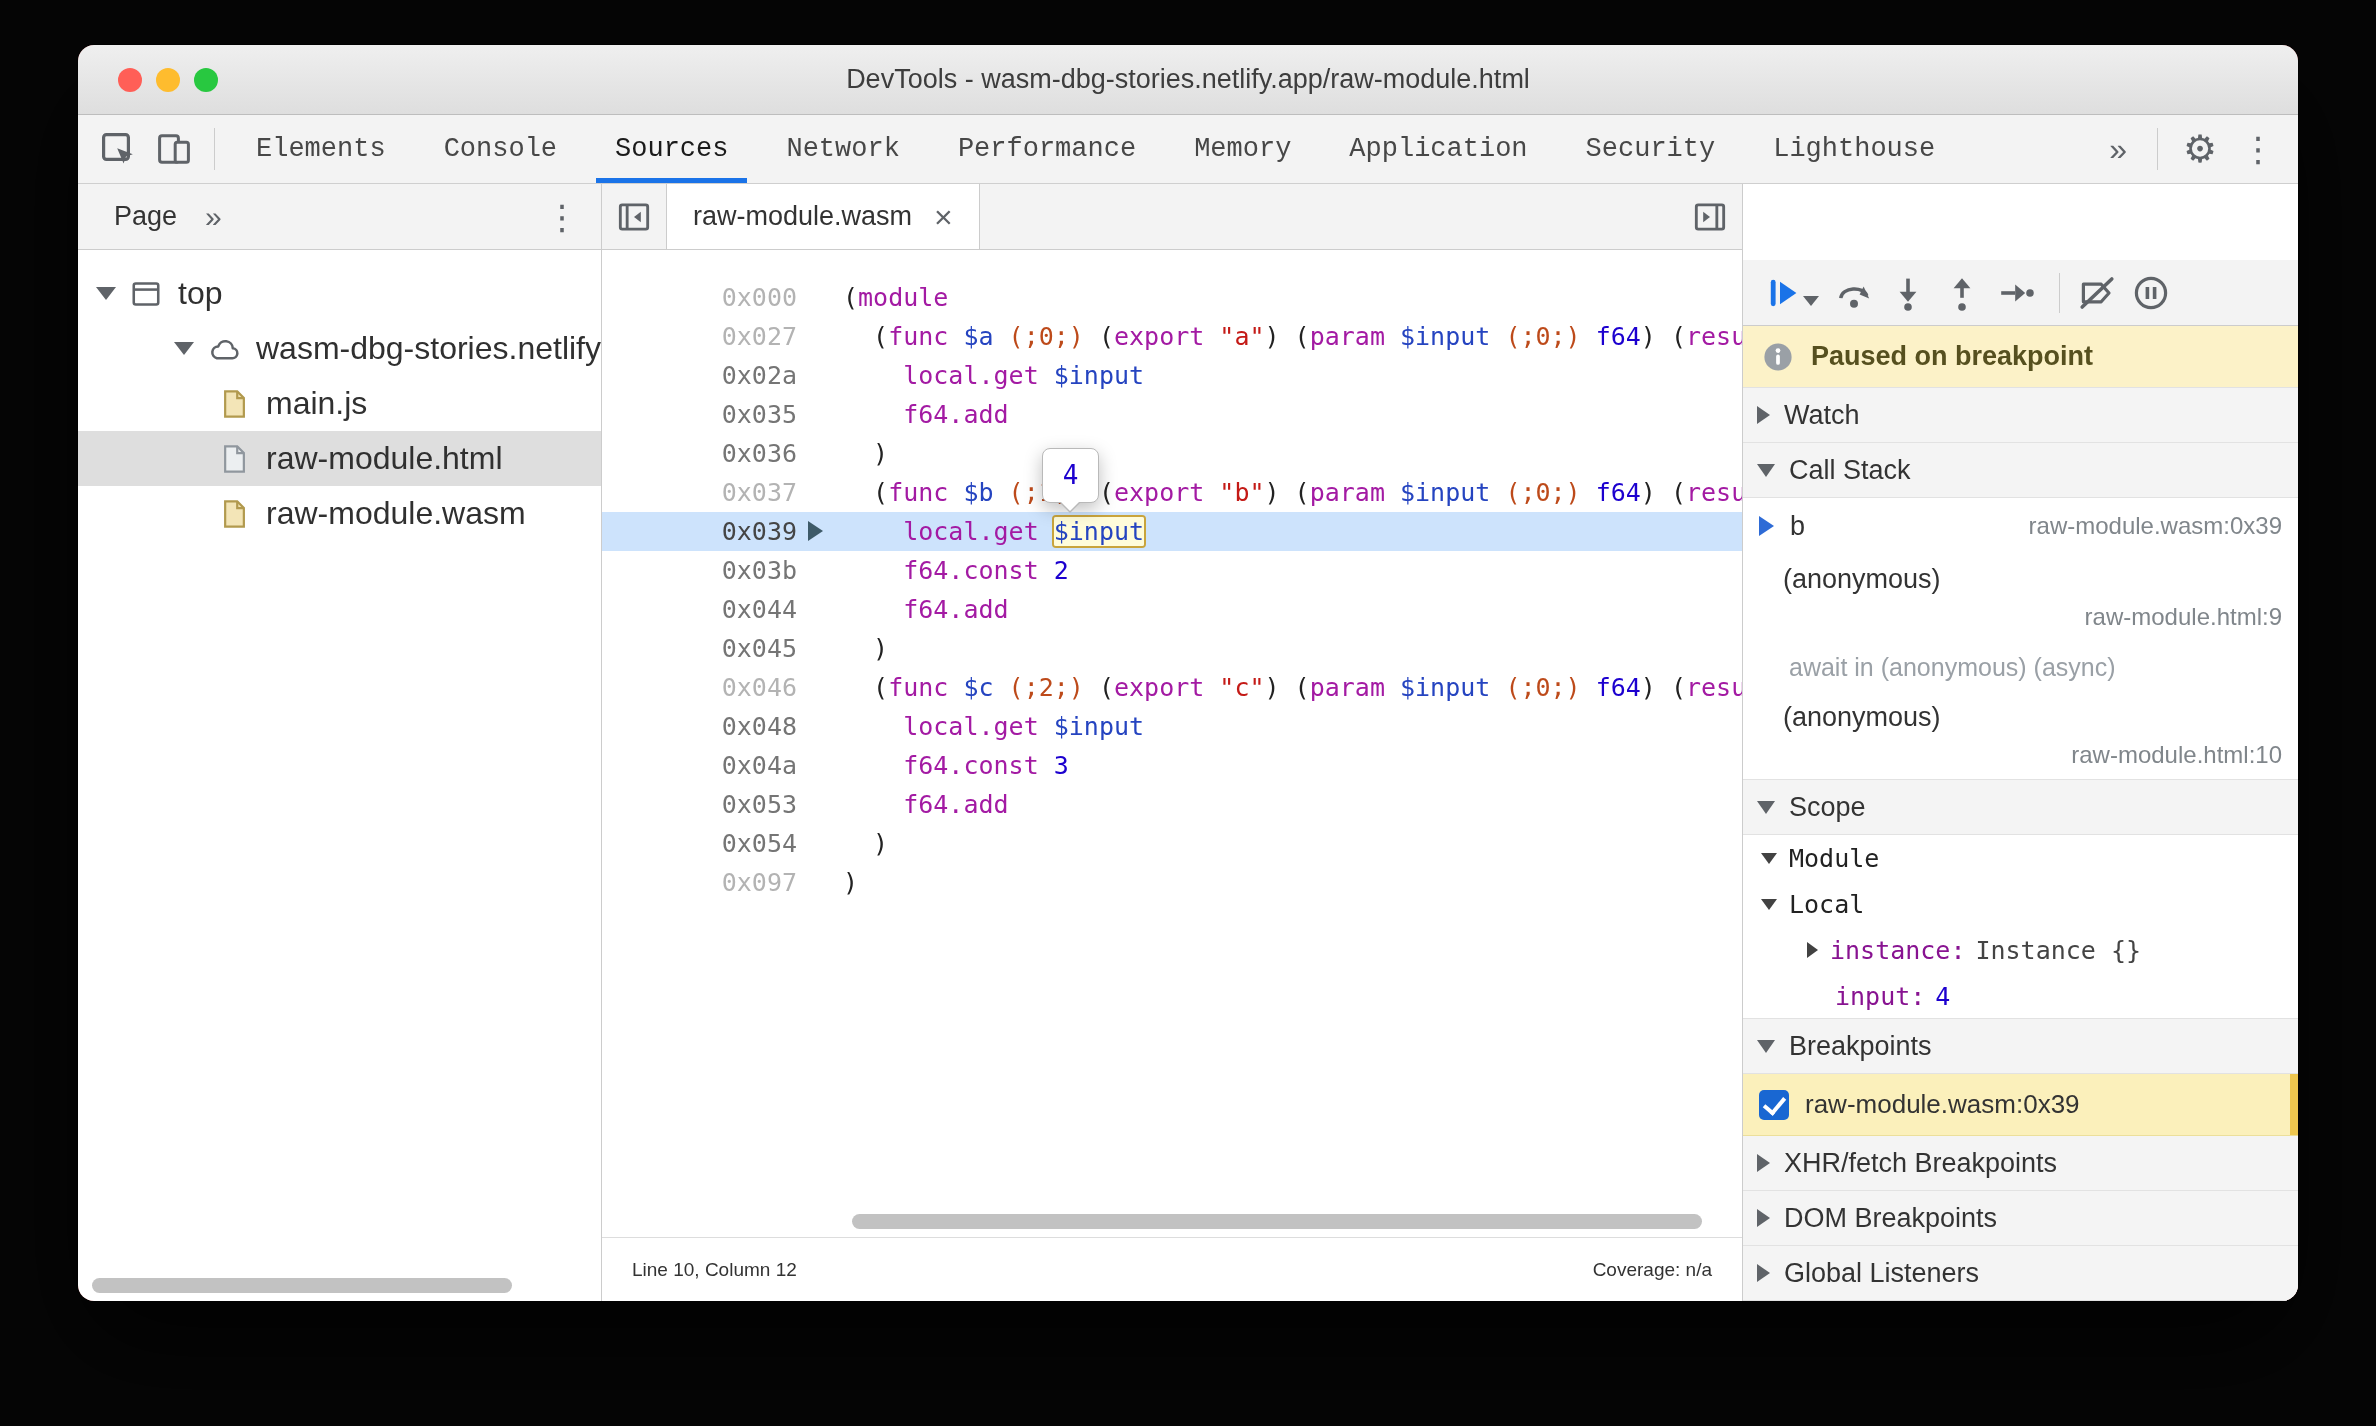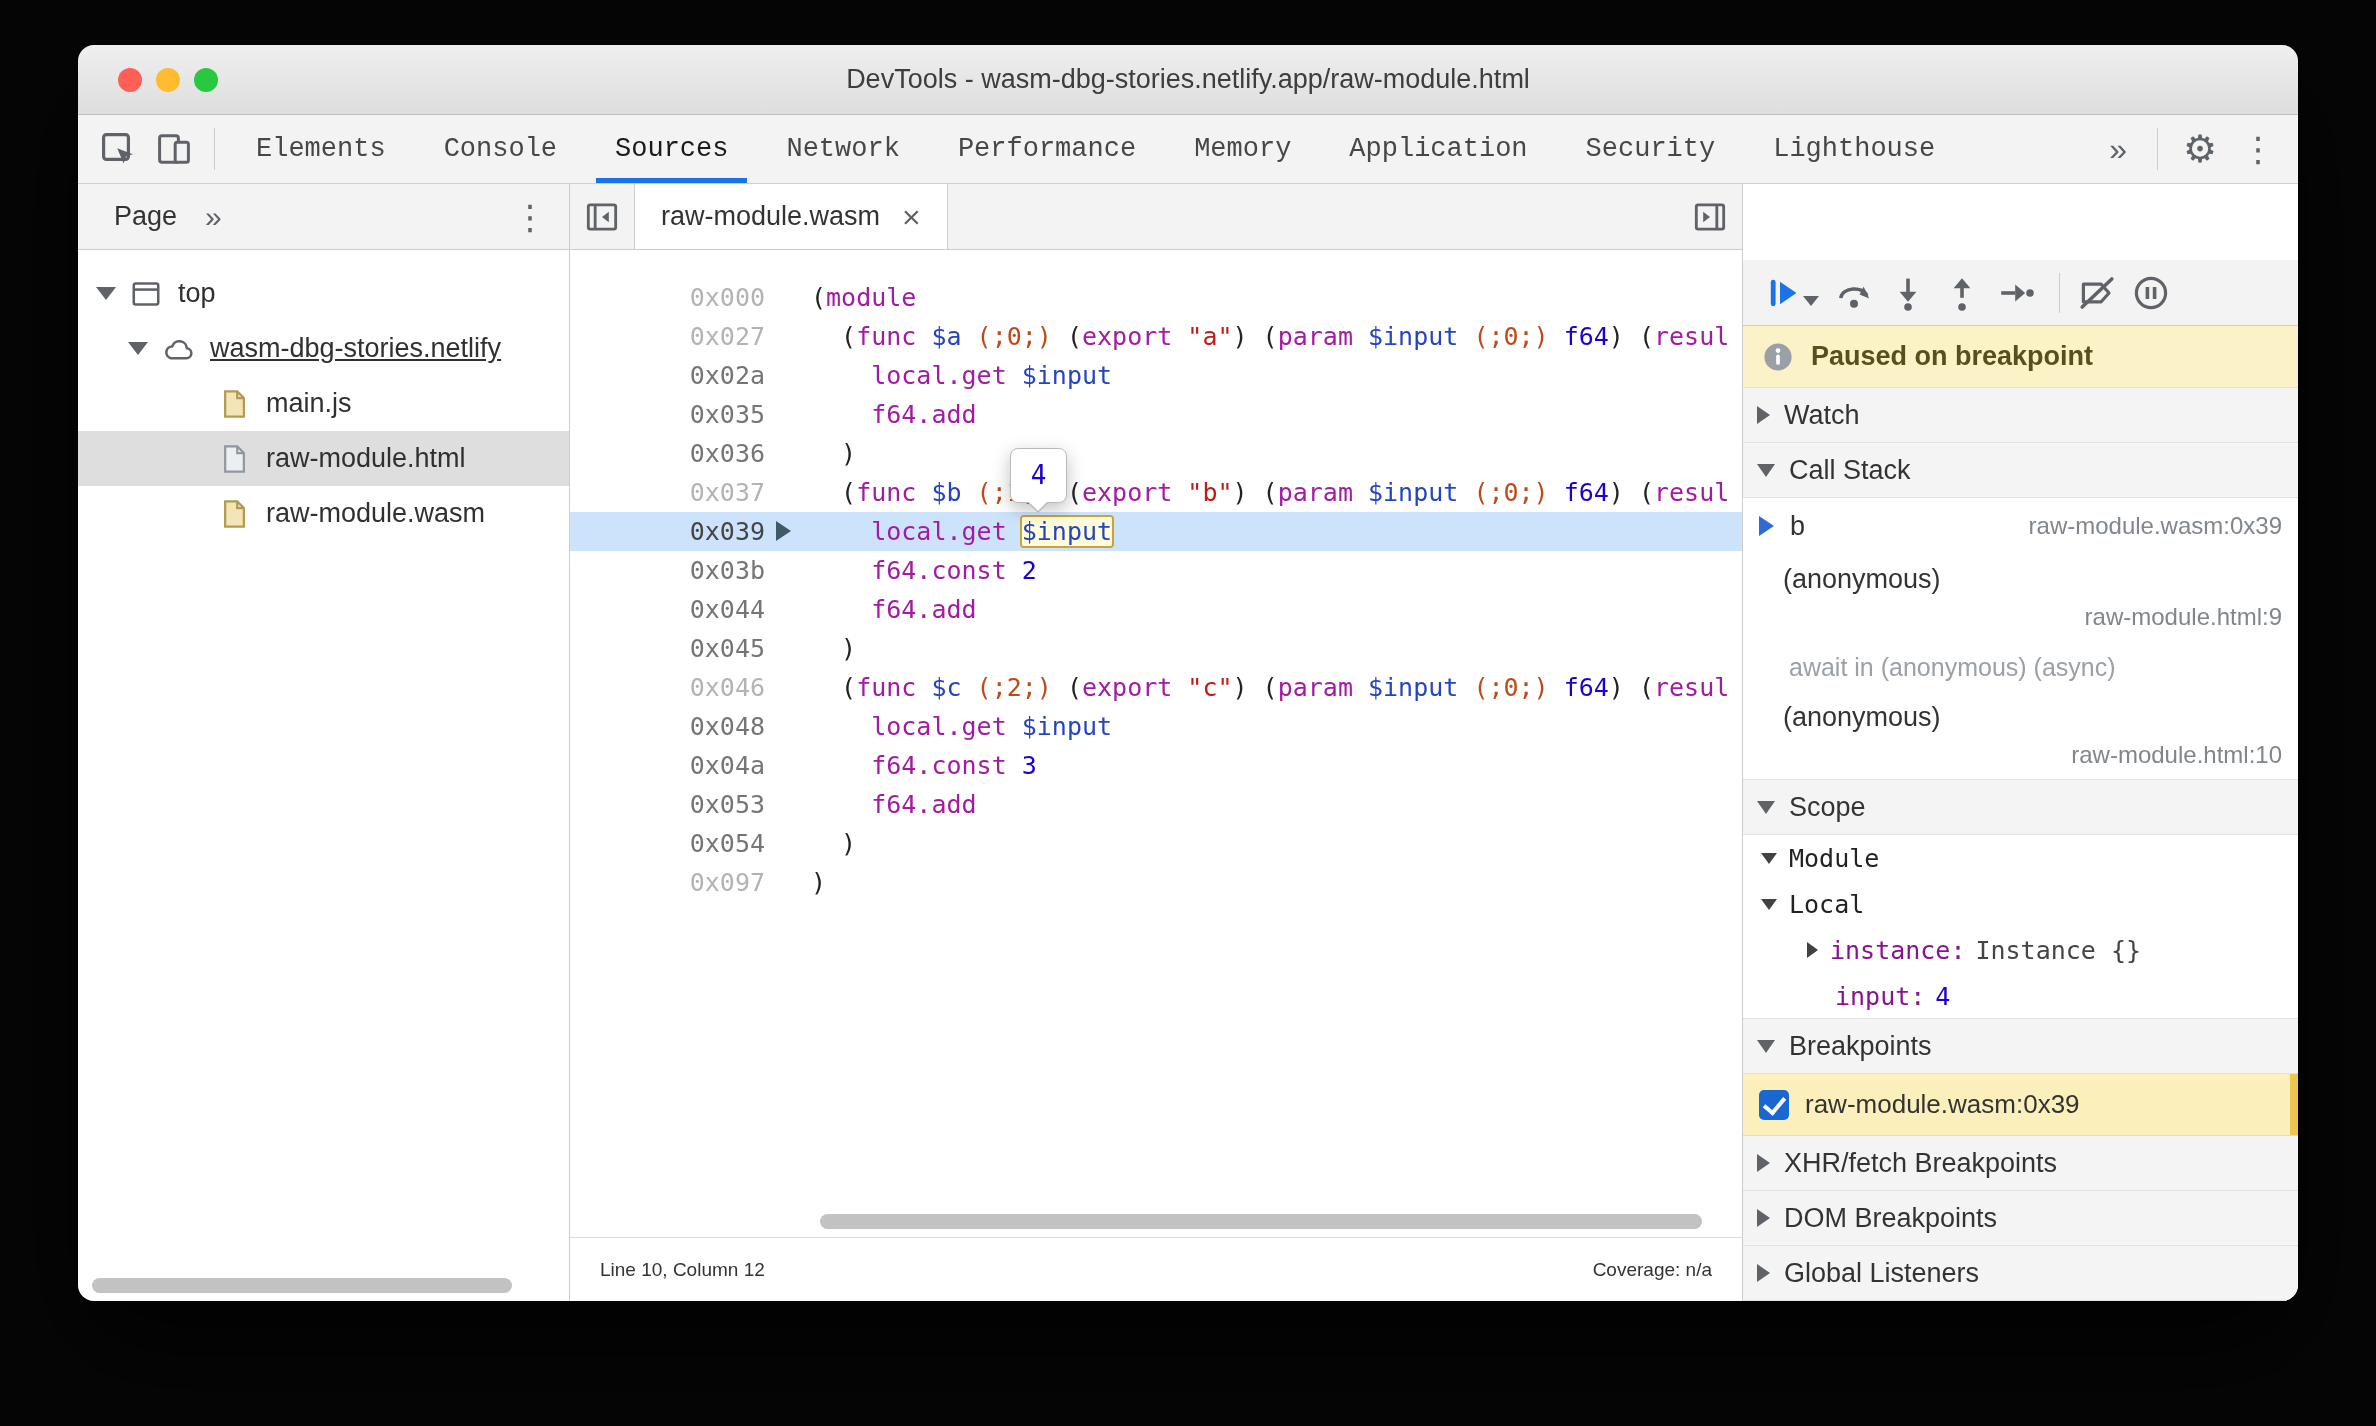--- a/index.html
+++ b/index.html
@@ -34,21 +34,21 @@
   .toolbar-right { margin-left:auto; display:flex; align-items:center; }
   .more-tabs { font-size:32px; color:#5f6368; padding:0 18px; }
   
   .content { flex:1; display:flex; min-height:0; }
   
   .navigator { flex:0 0 492px; border-right:1px solid #ccc; background:#fff; display:flex; flex-direction:column; position:relative; }
   .nav-header { flex:0 0 66px; background:#f3f3f3; border-bottom:1px solid #ccc; display:flex; align-items:center; padding:0 22px 0 36px; font-size:27px; color:#333; }
   .nav-more { font-size:30px; color:#5f6368; margin-left:28px; }
   .nav-header .kebab { margin-left:auto; }
   .tree { flex:1; overflow:hidden; padding-top:16px; }
-  .tree-row { height:55px; display:flex; align-items:center; font-size:27px; color:#303030; white-space:nowrap; }
+  .tree-row { height:55px; display:flex; align-items:center; font-size:32px; color:#303030; white-space:nowrap; }
   .tree-row.selected { background:#dedede; }
   .tree-arrow { width:0; height:0; margin-right:12px; flex:0 0 20px; }
   .tree-arrow.down { border-left:10px solid transparent; border-right:10px solid transparent; border-top:13px solid #5f6368; }
   .tree-arrow.hidden { visibility:hidden; }
   .tree-icon { width:36px; height:36px; margin-right:14px; display:flex; align-items:center; justify-content:center; flex:0 0 36px; }
   .tree-icon svg { width:34px; height:34px; }
   .nav-hscroll { position:absolute; left:14px; bottom:8px; width:420px; height:15px; border-radius:8px; background:#c2c2c2; }
   
   .editor { flex:1; min-width:0; display:flex; flex-direction:column; background:#fff; }
   .editor-tabbar { flex:0 0 66px; background:#f3f3f3; border-bottom:1px solid #ccc; display:flex; align-items:stretch; }
@@ -183,21 +183,21 @@
           <div class="tree-row" style="padding-left: 18px;">
             <span class="tree-arrow down"></span>
             <span class="tree-icon">
               <svg viewBox="0 0 20 20" fill="none">
                 <rect x="2.8" y="3.8" width="14.4" height="12.4" rx="1.2" stroke="#5f6368" stroke-width="1.5"></rect>
                 <path d="M2.8 7.4h14.4" stroke="#5f6368" stroke-width="1.5"></path>
               </svg>
             </span>
             <span>top</span>
           </div>
-          <div class="tree-row" style="padding-left: 50px; text-decoration: underline;">
+          <div class="tree-row" style="padding-left: 96px;">
             <span class="tree-arrow down"></span>
             <span class="tree-icon">
               <svg viewBox="0 0 20 20" fill="none">
                 <path d="M5.8 15.4h8.9a2.9 2.9 0 0 0 .5-5.8 4.4 4.4 0 0 0-8.6-1.1 3.5 3.5 0 0 0-.8 6.9z" stroke="#5f6368" stroke-width="1.5" stroke-linejoin="round"></path>
               </svg>
             </span>
             <span>wasm-dbg-stories.netlify</span>
           </div>
           <div class="tree-row" style="padding-left: 106px;">
             <span class="tree-arrow hidden"></span>

